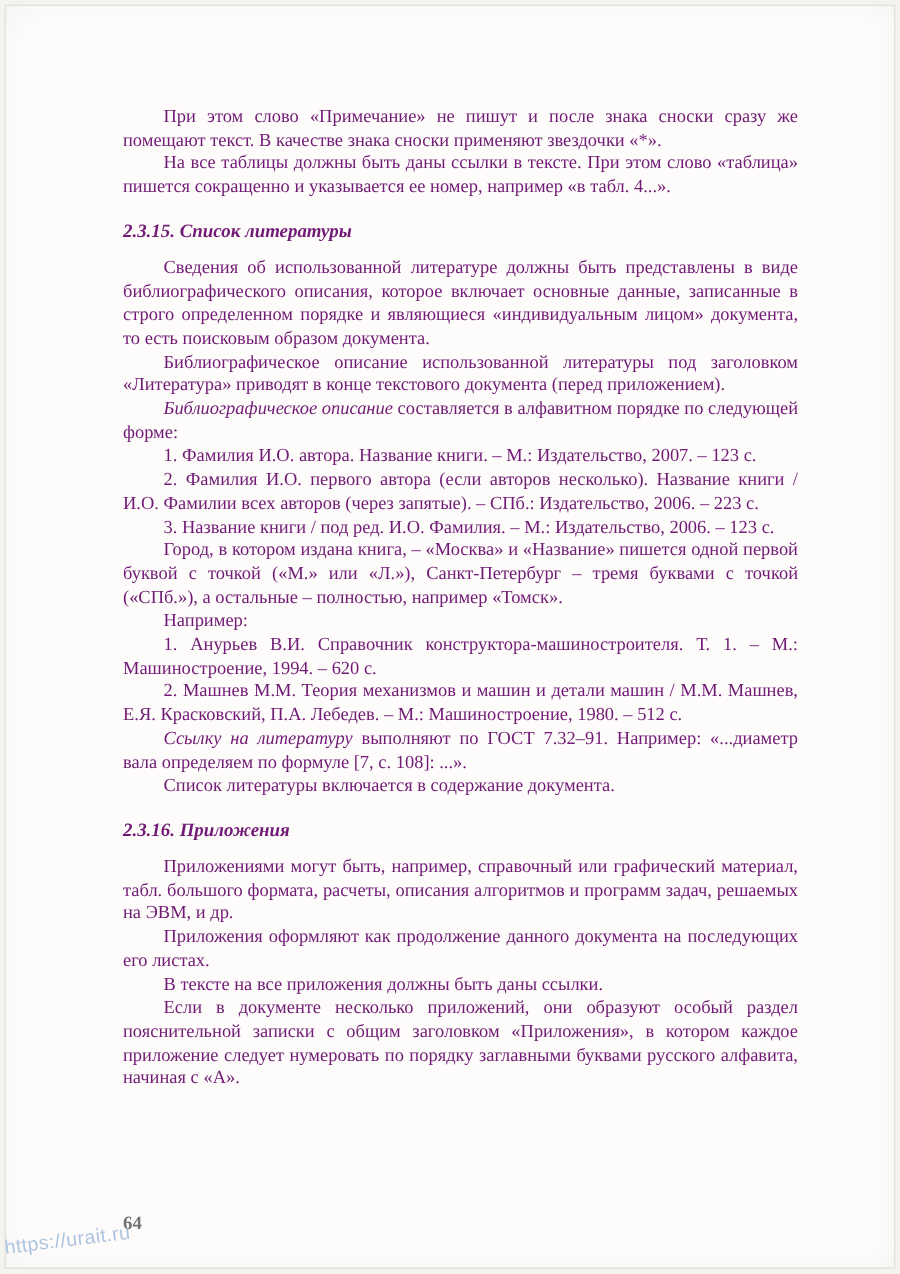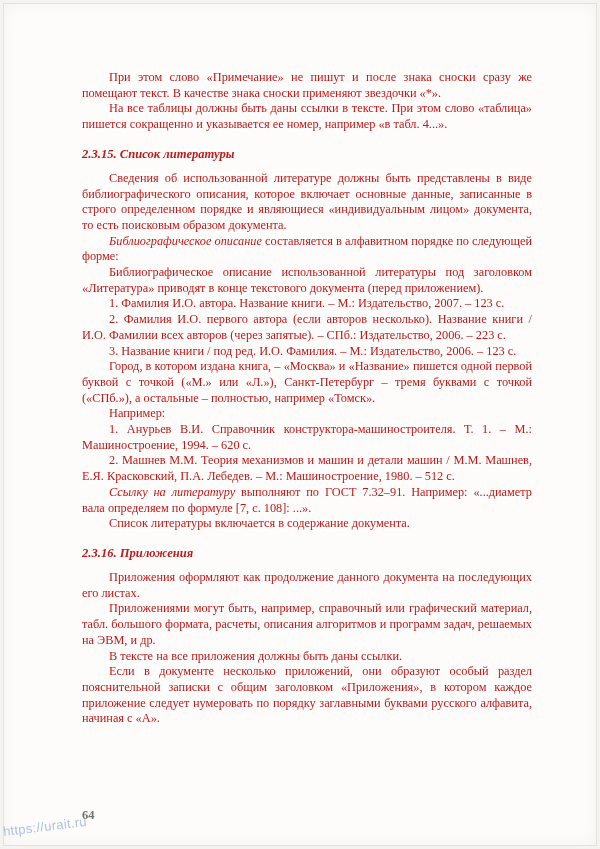--- a/index.html
+++ b/index.html
@@ -22,21 +22,21 @@
     bottom: 3px;
     background: #fdfcfa;
     border: 1px solid #e3e1dc;
     box-shadow: inset 0 0 18px rgba(0,0,0,0.04);
   }
   .content {
     position: absolute;
     left: 78px;
     top: 66px;
     width: 450px;
-    color: #b91c1c;
+    color: #701a75;
   }
   .para {
     margin: 0;
     font-size: 12.3px;
     line-height: 15.7px;
     text-align: justify;
     text-indent: 27px;
   }
   .heading {
     margin: 13px 0 9px 0;
@@ -72,32 +72,32 @@
 </style>
 </head>
 <body>
 
 <div class="page">
   <div class="content">
       <p class="para"><span>При этом слово «Примечание» не пишут и после знака сноски сразу же помещают текст. В качестве знака сноски применяют звездочки «*».</span></p>
       <p class="para"><span>На все таблицы должны быть даны ссылки в тексте. При этом слово «таблица» пишется сокращенно и указывается ее номер, например «в табл. 4...».</span></p>
       <p class="heading"><span class="it">2.3.15. Список литературы</span></p>
       <p class="para"><span>Сведения об использованной литературе должны быть представлены в виде библиографического описания, которое включает основные данные, записанные в строго определенном порядке и являющиеся «индивидуальным лицом» документа, то есть поисковым образом документа.</span></p>
+      <p class="para"><span>Библиографическое описание использованной литературы под заголовком «Литература» приводят в конце текстового документа (перед приложением).</span></p>
       <p class="para"><span class="it">Библиографическое описание</span><span> составляется в алфавитном порядке по следующей форме:</span></p>
-      <p class="para"><span>Библиографическое описание использованной литературы под заголовком «Литература» приводят в конце текстового документа (перед приложением).</span></p>
       <p class="para"><span>1. Фамилия И.О. автора. Название книги. – М.: Издательство, 2007. – 123 с.</span></p>
       <p class="para"><span>2. Фамилия И.О. первого автора (если авторов несколько). Название книги / И.О. Фамилии всех авторов (через запятые). – СПб.: Издательство, 2006. – 223 с.</span></p>
       <p class="para"><span>3. Название книги / под ред. И.О. Фамилия. – М.: Издательство, 2006. – 123 с.</span></p>
       <p class="para"><span>Город, в котором издана книга, – «Москва» и «Название» пишется одной первой буквой с точкой («М.» или «Л.»), Санкт-Петербург – тремя буквами с точкой («СПб.»), а остальные – полностью, например «Томск».</span></p>
       <p class="para"><span>Например:</span></p>
       <p class="para"><span>1. Анурьев В.И. Справочник конструктора-машиностроителя. Т. 1. – М.: Машиностроение, 1994. – 620 с.</span></p>
       <p class="para"><span>2. Машнев М.М. Теория механизмов и машин и детали машин / М.М. Машнев, Е.Я. Красковский, П.А. Лебедев. – М.: Машиностроение, 1980. – 512 с.</span></p>
       <p class="para"><span class="it">Ссылку на литературу</span><span> выполняют по ГОСТ 7.32–91. Например: «...диаметр вала определяем по формуле [7, с. 108]: ...».</span></p>
       <p class="para"><span>Список литературы включается в содержание документа.</span></p>
       <p class="heading"><span class="it">2.3.16. Приложения</span></p>
+      <p class="para"><span>Приложениями могут быть, например, справочный или графический материал, табл. большого формата, расчеты, описания алгоритмов и программ задач, решаемых на ЭВМ, и др.</span></p>
       <p class="para"><span>Приложения оформляют как продолжение данного документа на последующих его листах.</span></p>
-      <p class="para"><span>Приложениями могут быть, например, справочный или графический материал, табл. большого формата, расчеты, описания алгоритмов и программ задач, решаемых на ЭВМ, и др.</span></p>
       <p class="para"><span>В тексте на все приложения должны быть даны ссылки.</span></p>
       <p class="para"><span>Если в документе несколько приложений, они образуют особый раздел пояснительной записки с общим заголовком «Приложения», в котором каждое приложение следует нумеровать по порядку заглавными буквами русского алфавита, начиная с «А».</span></p>
     </div>
   <div class="footer">64</div>
   <div class="watermark">https://urait.ru</div>
 </div>
 
 </body></html>

